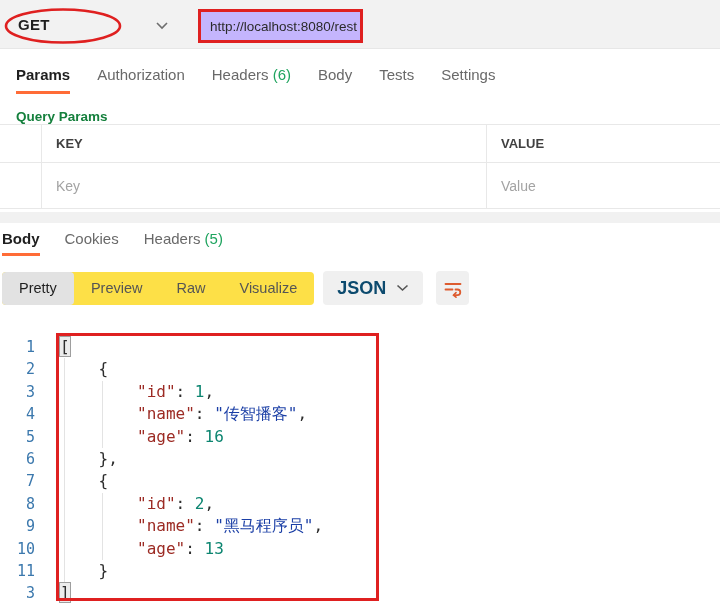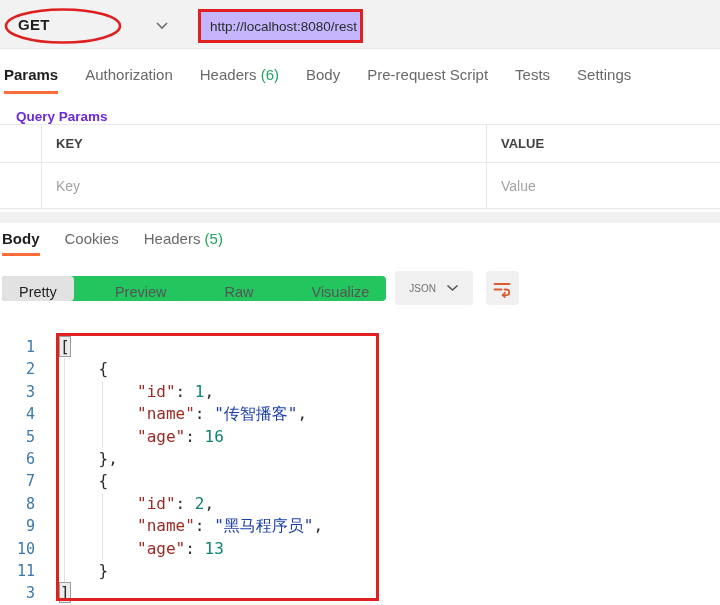--- a/index.html
+++ b/index.html
@@ -11,51 +11,51 @@
   .method-label { position:absolute; left:18px; top:16px; font-size:15px; font-weight:bold; color:#1f1f1f; letter-spacing:.3px; }
   .ellipse-svg { position:absolute; left:3px; top:7px; pointer-events:none; }
   .method-chevron { position:absolute; left:155px; top:21px; }
   .url-box { position:absolute; left:198px; top:9px; width:165px; height:34px;
              background:#c4b5fd; border:3px solid #df2020; display:flex; align-items:center;
              padding-left:9px; }
   .url-text { font-size:13.5px; color:#2b2b2b; white-space:nowrap; }
 
   .main { position:absolute; top:49px; left:0; width:720px; }
 
-  .req-tabs { display:flex; gap:27px; padding:17px 0 0 4px; }
+  .req-tabs { display:flex; gap:27px; padding:17px 0 0 16px; }
   .rtab { font-size:15px; color:#696969; padding-bottom:8px; border-bottom:3px solid transparent; cursor:pointer; white-space:nowrap; }
   .rtab.active { color:#1f1f1f; font-weight:bold; border-bottom-color:#ff6c37; }
   .cnt { color:#1fa45f; }
 
-  .qp-title { margin:15px 0 0 16px; font-size:13.5px; font-weight:bold; color:#6d28d9; }
+  .qp-title { margin:15px 0 0 16px; font-size:13.5px; font-weight:bold; color:#15803d; }
 
   .qp-table { border-top:1px solid #e8e8e8; border-bottom:1px solid #e8e8e8; }
   .qp-row { display:flex; }
   .qp-row.hdr { height:38px; border-bottom:1px solid #e8e8e8; }
   .qp-row.inp { height:45px; }
   .col-chk { width:42px; border-right:1px solid #e8e8e8; }
   .col-key { width:445px; border-right:1px solid #e8e8e8; display:flex; align-items:center; padding-left:14px; }
   .col-val { flex:1; display:flex; align-items:center; padding-left:14px; }
   .qp-row.hdr .col-key, .qp-row.hdr .col-val { font-size:13px; font-weight:bold; color:#404040; }
   .qp-input { border:none; outline:none; background:transparent; font-size:14px; width:95%;
               font-family:"Liberation Sans","DejaVu Sans",sans-serif; color:#2b2b2b; }
   .qp-input::placeholder { color:#a3a3a3; }
 
   .strip { height:11px; background:#f1f1f1; margin-top:3px; }
 
   .resp-tabs { display:flex; gap:25px; padding:7px 0 0 2px; }
   .resp-tabs .rtab { padding-bottom:6px; }
 
   .view-bar { display:flex; margin:15px 0 0 2px; align-items:center; }
-  .seg-group { display:flex; background:#22c55e; border-radius:4px; height:25px;gap:24px; }
+  .seg-group { display:flex; background:#fde047; border-radius:4px; height:33px; }
   .seg { font-size:14.5px; color:#555; padding:0 17px; line-height:33px; border-radius:4px; cursor:pointer; }
   .seg.active { background:#e2e2e2; color:#1f1f1f; }
   .json-btn { margin-left:9px; height:34px; background:#f0f0f0; border-radius:4px; display:flex;
               align-items:center; gap:10px; padding:0 14px; cursor:pointer; }
-  .json-btn .lbl { font-size:10px; font-weight:normal; color:#737373; }
+  .json-btn .lbl { font-size:18px; font-weight:bold; color:#0c4a6e; }
   .wrap-btn { margin-left:13px; width:33px; height:34px; background:#f0f0f0; border-radius:4px;
               display:flex; align-items:center; justify-content:center; cursor:pointer; }
 
   .code-wrap { position:absolute; top:330px; left:0; width:720px; height:275px;
                font-family:"DejaVu Sans Mono","Liberation Mono",monospace; }
   .code-lines { padding-top:6px; }
   .cl { display:flex; height:22.4px; line-height:22.4px; }
   .ln { width:45px; padding-right:10px; text-align:right; font-size:15px; color:#3b78ad;
         flex:none; user-select:none; }
   .lc { white-space:pre; font-size:16px; padding-left:15px; }
@@ -92,21 +92,20 @@
   </div>
 </div>
 
 <div class="main">
 
   <div class="req-tabs">
     <div class="rtab active"><span>Params</span></div>
     <div class="rtab"><span>Authorization</span></div>
     <div class="rtab"><span>Headers</span> <span class="cnt">(6)</span></div>
     <div class="rtab"><span>Body</span></div>
-    <div class="rtab"><span>Pre-request Script</span></div>
     <div class="rtab"><span>Tests</span></div>
     <div class="rtab"><span>Settings</span></div>
   </div>
 
   <div class="qp-title">Query Params</div>
 
   <div class="qp-table">
     <div class="qp-row hdr">
       <div class="col-chk"></div>
       <div class="col-key">KEY</div>

